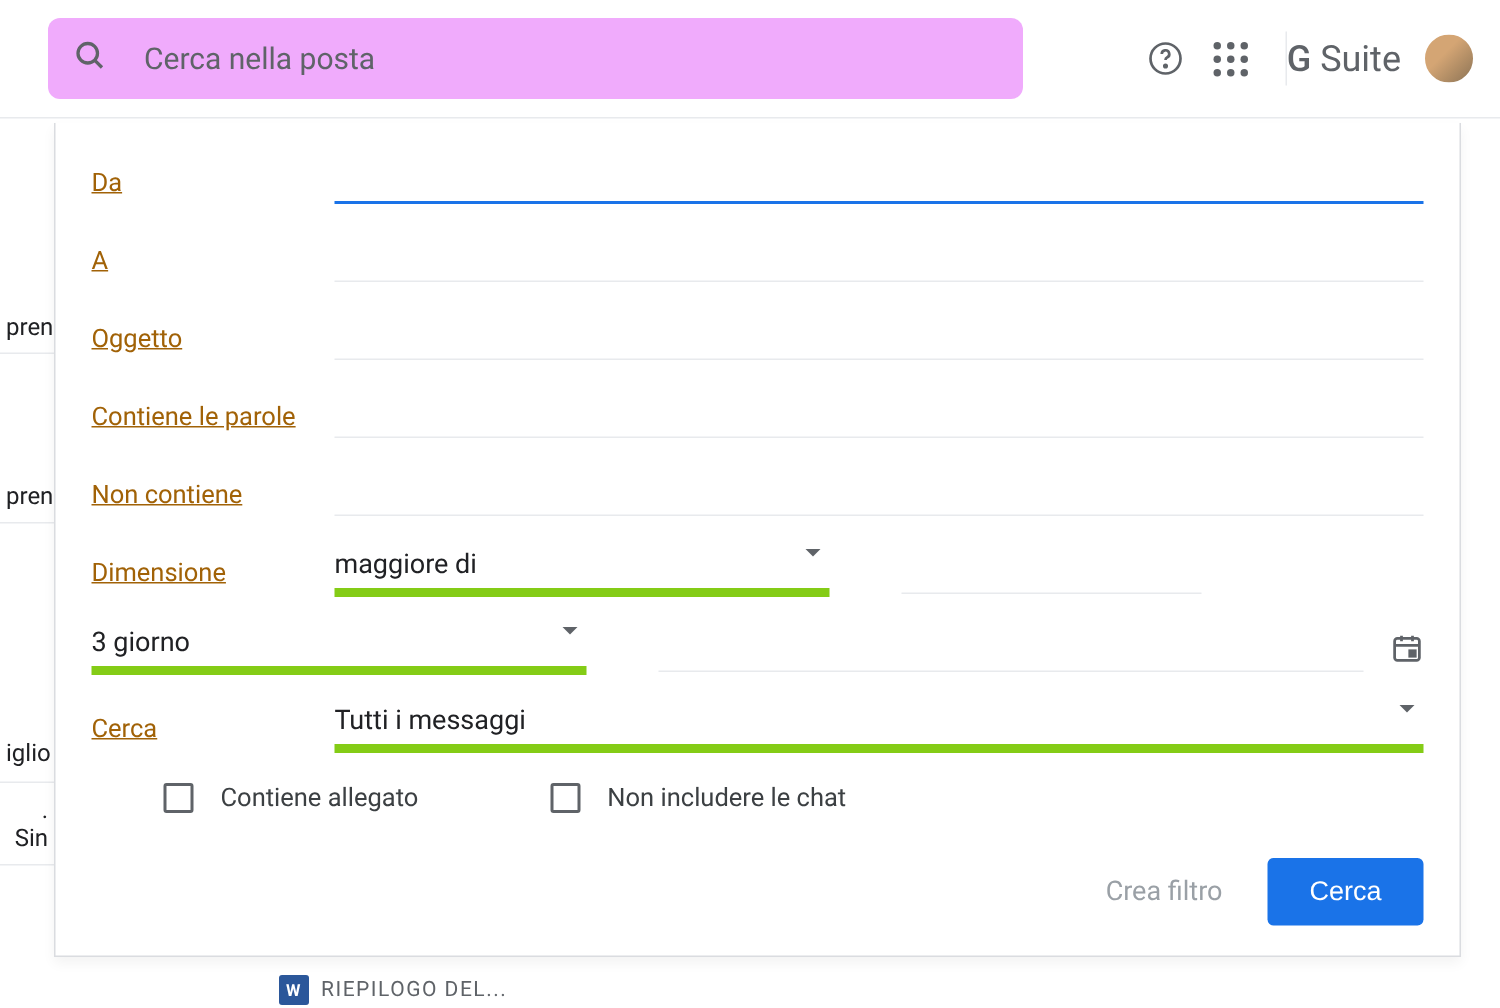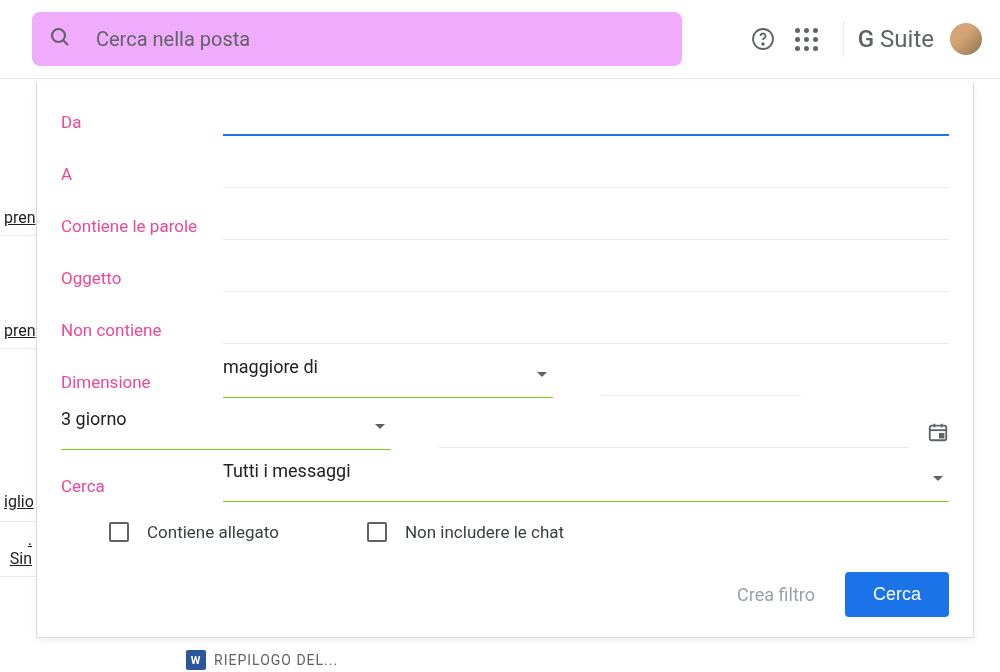--- a/index.html
+++ b/index.html
@@ -57,38 +57,36 @@
       background: #5f6368;
       border-radius: 50%;
     }
     .gsuite {
       display: flex;
       align-items: center;
       font-size: 24px;
       color: #5f6368;
       gap: 14px;
       border-left: 1px solid #e8eaed;
-      padding-left: 14px;
       margin-left: 4px;
     }
     .gsuite-g { font-weight: 500; }
     .avatar {
       width: 36px;
       height: 36px;
       border-radius: 50%;
       background: linear-gradient(135deg, #d4a574 40%, #8b7355 100%);
       border: 2px solid #fff;
     }
     .sidebar {
       position: absolute;
       left: 0;
       top: 82px;
       width: 36px;
       height: 590px;
-      text-decoration: underline;
     }
     .sidebar-item {
       padding: 8px 4px;
       font-size: 16px;
       color: #202124;
       text-align: right;
       border-bottom: 1px solid #e8eaed;
     }
     .sidebar-item.pren { margin-top: 118px; }
     .sidebar-item.pren2 { margin-top: 77px; }
@@ -107,37 +105,38 @@
     }
     .form-row {
       display: flex;
       align-items: center;
       margin-bottom: 20px;
       min-height: 32px;
     }
     .form-label {
       width: 162px;
       font-size: 17px;
-      color: #ec4899;
+      color: #a16207;
+      text-decoration: underline;
     }
     .form-input-line {
       flex: 1;
       border-bottom: 1px solid #e8eaed;
       height: 28px;
     }
     .form-input-line.active {
       border-bottom: 2px solid #1a73e8;
     }
     .select-line {
       display: flex;
-      align-items: flex-end;
+      align-items: flex-start;
       justify-content: space-between;
-      border-bottom: 1px solid #84cc16;
+      border-bottom: 6px solid #84cc16;
       height: 32px;
-      padding-bottom: 20px;
+      padding-bottom: 2px;
     }
     .select-text {
       font-size: 18px;
       color: #202124;
     }
     .dropdown-arrow {
       width: 0;
       height: 0;
       border-left: 5px solid transparent;
       border-right: 5px solid transparent;
@@ -270,26 +269,26 @@
     <div class="form-label">Da</div>
     <div class="form-input-line active"></div>
   </div>
 
   <div class="form-row">
     <div class="form-label">A</div>
     <div class="form-input-line"></div>
   </div>
 
   <div class="form-row">
+    <div class="form-label">Oggetto</div>
+    <div class="form-input-line"></div>
+  </div>
+
+  <div class="form-row">
     <div class="form-label">Contiene le parole</div>
-    <div class="form-input-line"></div>
-  </div>
-
-  <div class="form-row">
-    <div class="form-label">Oggetto</div>
     <div class="form-input-line"></div>
   </div>
 
   <div class="form-row">
     <div class="form-label">Non contiene</div>
     <div class="form-input-line"></div>
   </div>
 
   <div class="form-row size-row">
     <div class="form-label">Dimensione</div>

